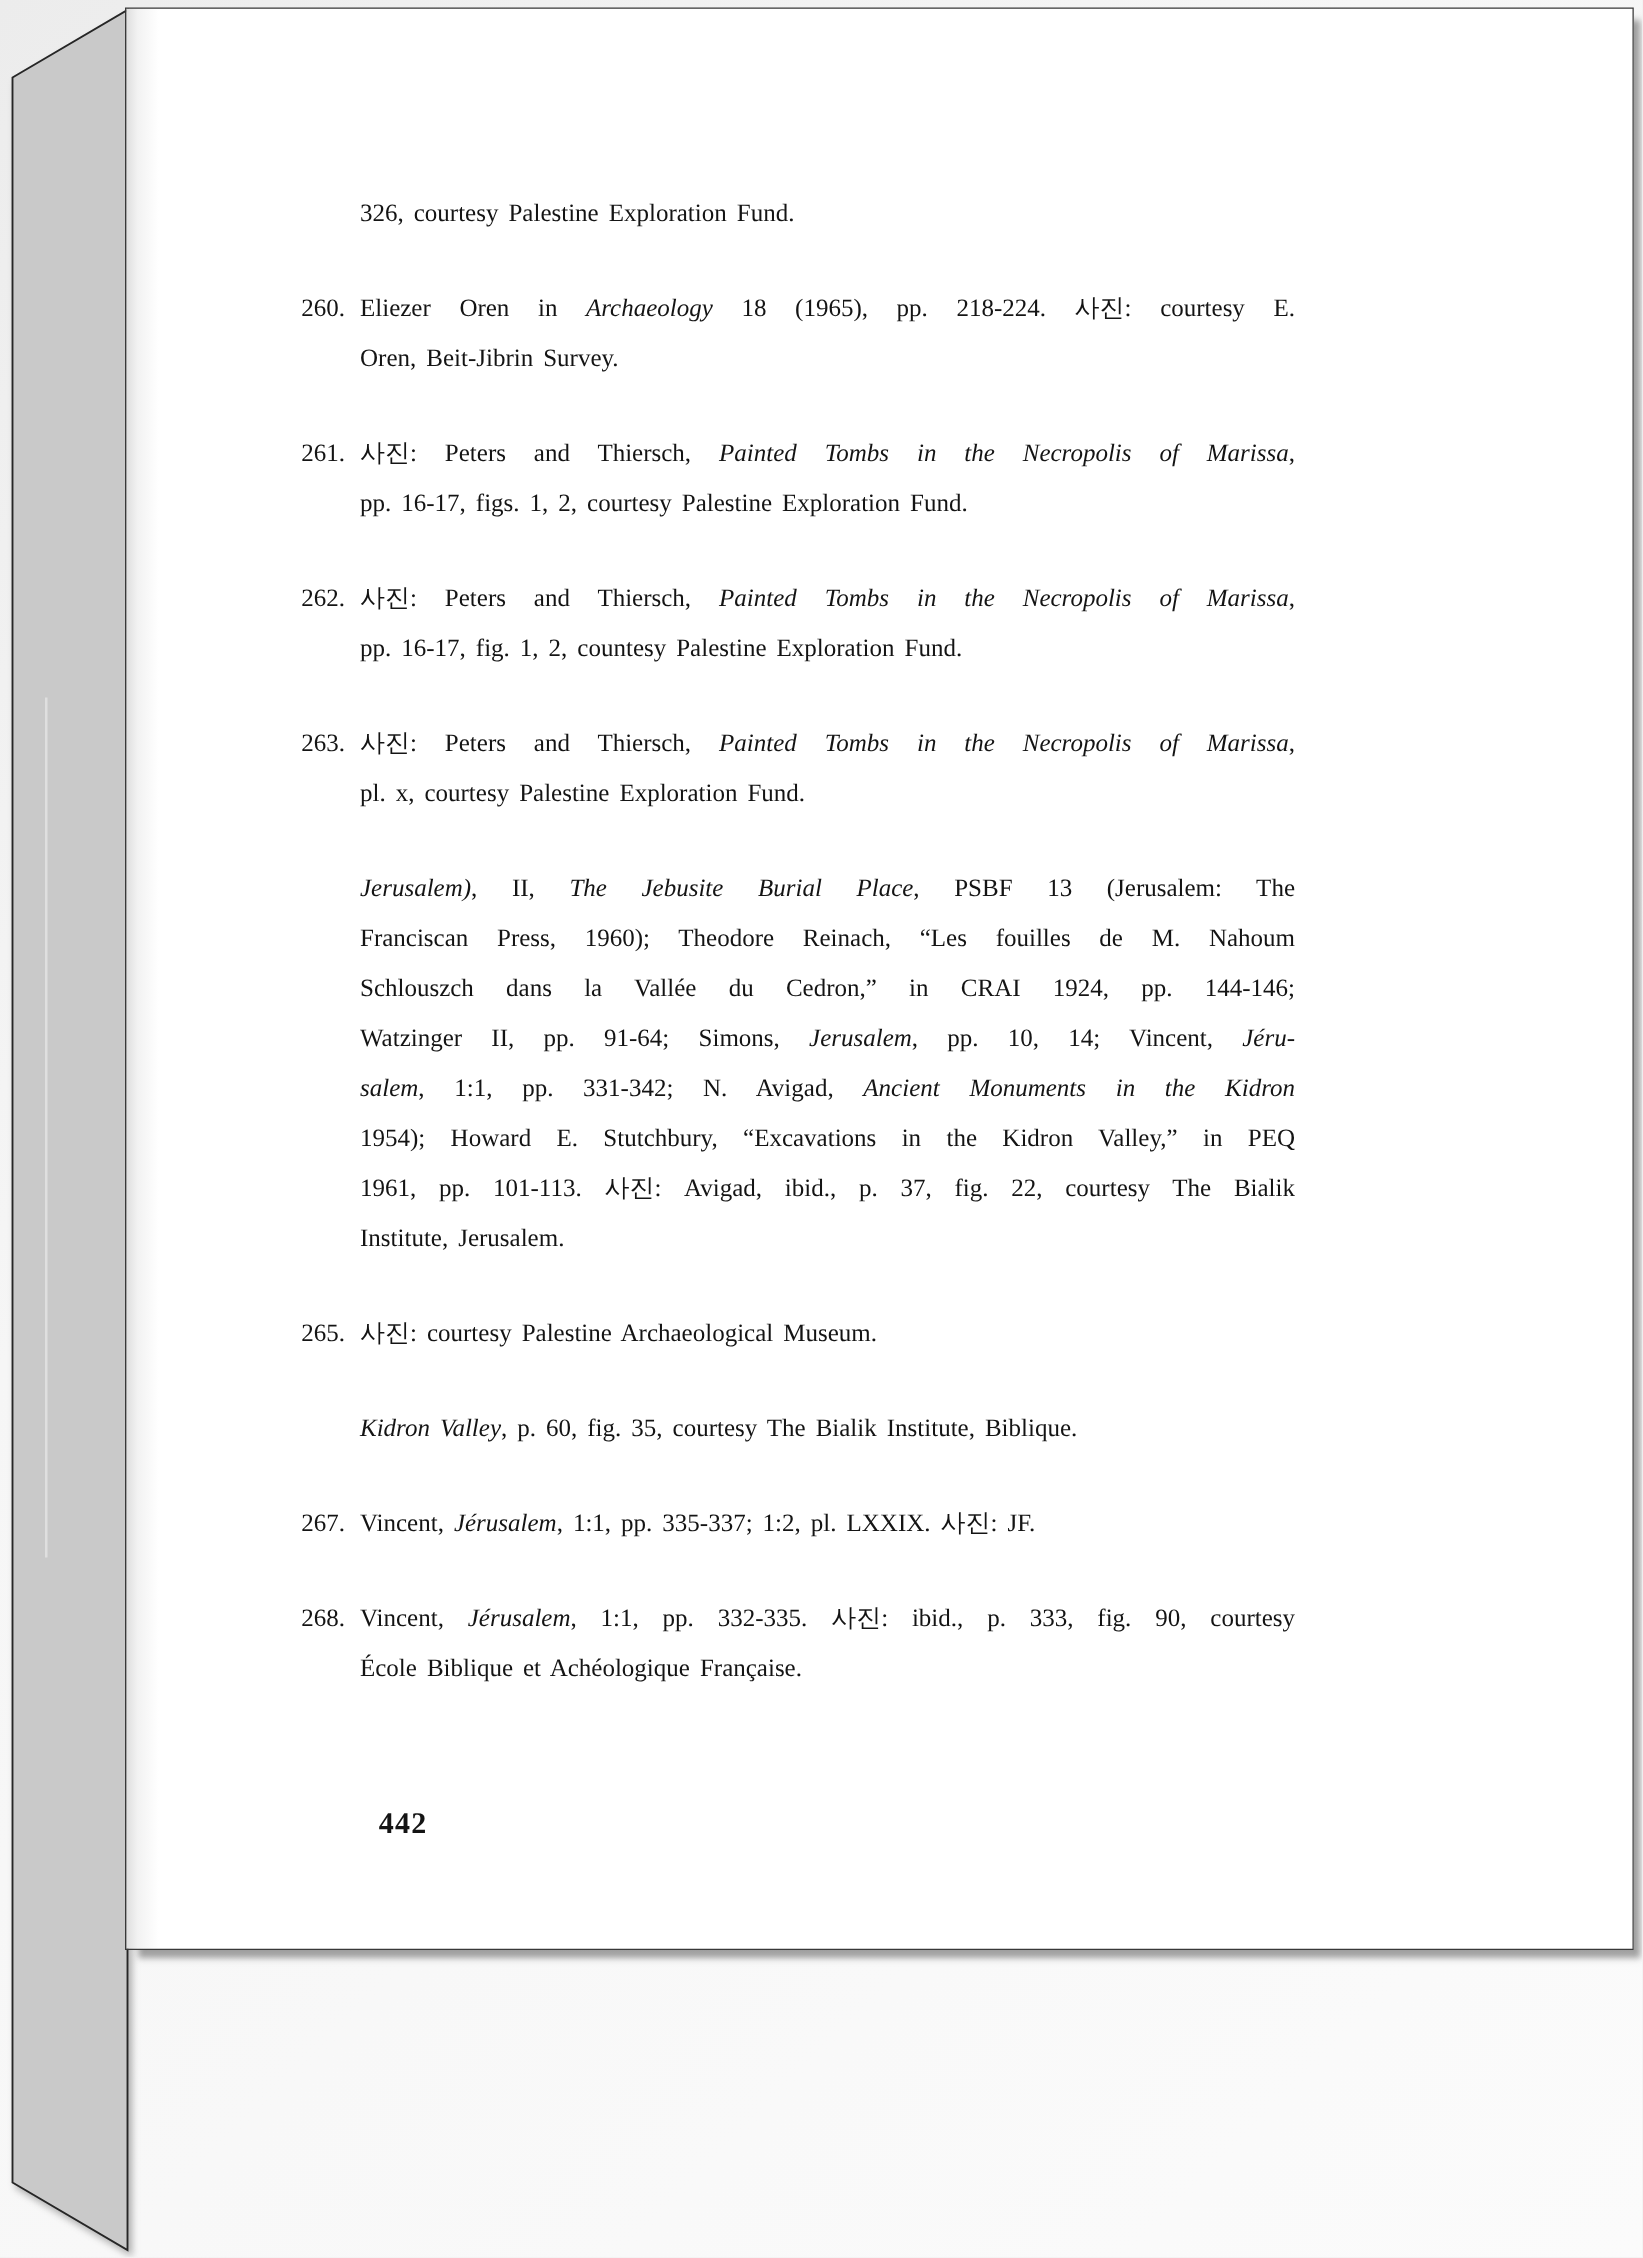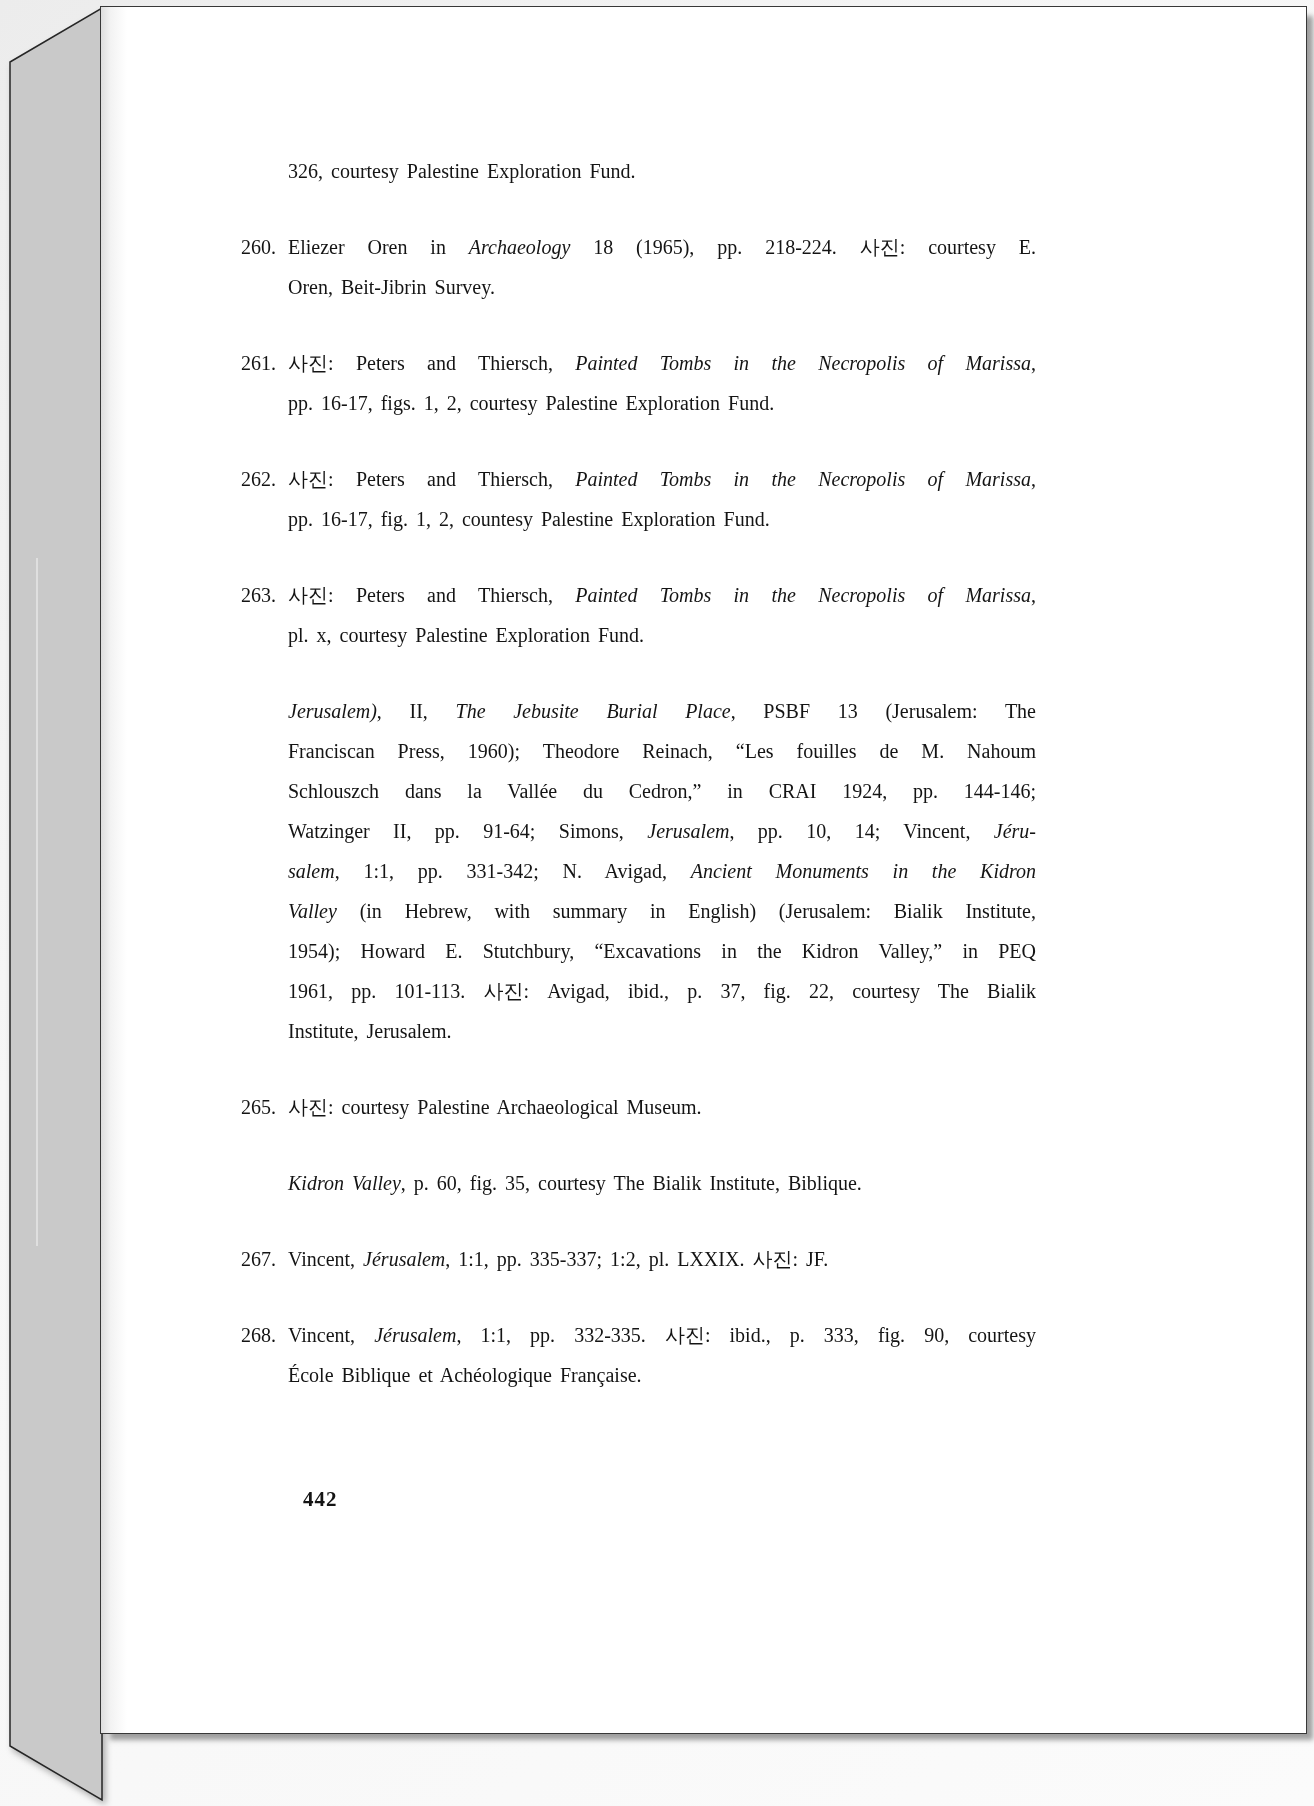--- a/index.html
+++ b/index.html
@@ -10,37 +10,37 @@
   }
   .canvas {
     position:relative; width:1314px; height:1806px; overflow:hidden;
     background:linear-gradient(135deg,#ececec 0%,#f6f6f6 35%,#fbfbfb 100%);
   }
   .book-edge {
     position:absolute; left:0; top:0; z-index:1;
     filter:drop-shadow(3px 4px 3px rgba(40,40,40,.35));
   }
   .page {
-    position:absolute; left:100px; top:6px; width:1207px; height:1728px; z-index:2;
+    position:absolute; left:100px; top:6px; width:1207px; height:1554px; z-index:2;
     background:linear-gradient(to right,#dedede 0px,#f2f2f2 9px,#ffffff 26px);
     border:1.5px solid #383838;
     box-shadow:8px 8px 5px -2px rgba(70,70,70,.5);
   }
   .content {
     margin-left:187px; width:748px; padding-top:144px;
     font-size:20px; line-height:40px; color:#141414;
     word-spacing:0.15em;
   }
   .entry { position:relative; margin-bottom:36px; }
   .num { position:absolute; left:-47px; top:0; white-space:nowrap; }
   .line.just { text-align:justify; text-align-last:justify; }
   .it { font-style:italic; }
   .pageno {
     margin-top:84px; margin-left:15px;
-    font-weight:bold; font-size:21px; letter-spacing:1px;
+    font-weight:bold; font-size:24px; letter-spacing:1px;
   }
 </style>
 </head>
 <body>
 
 <div class="canvas">
 
   <svg class="book-edge" width="1314" height="1806" viewBox="0 0 1314 1806" aria-hidden="true">
     <polygon points="10,62 102,8 102,1800 10,1746" fill="#c9c9c9" stroke="#262626" stroke-width="1.5"></polygon>
     <line x1="37" y1="558" x2="37" y2="1246" stroke="#dfdfdf" stroke-width="2"></line>
@@ -72,21 +72,20 @@
         <div class="line just"><span class="num">263.</span><span class="seg">사진: Peters and Thiersch, </span><span class="seg it">Painted Tombs in the Necropolis of Marissa</span><span class="seg">,</span></div>
         <div class="line"><span class="seg">pl. x, courtesy Palestine Exploration Fund.</span></div>
       </div>
 
       <div class="entry">
         <div class="line just"><span class="seg it">Jerusalem)</span><span class="seg">, II, </span><span class="seg it">The Jebusite Burial Place</span><span class="seg">, PSBF 13 (Jerusalem: The</span></div>
         <div class="line just"><span class="seg">Franciscan Press, 1960); Theodore Reinach, “Les fouilles de M. Nahoum</span></div>
         <div class="line just"><span class="seg">Schlouszch dans la Vallée du Cedron,” in CRAI 1924, pp. 144-146;</span></div>
         <div class="line just"><span class="seg">Watzinger II, pp. 91-64; Simons, </span><span class="seg it">Jerusalem</span><span class="seg">, pp. 10, 14; Vincent, </span><span class="seg it">Jéru-</span></div>
         <div class="line just"><span class="seg it">salem</span><span class="seg">, 1:1, pp. 331-342; N. Avigad, </span><span class="seg it">Ancient Monuments in the Kidron</span></div>
-        <div class="line just"><span class="seg it">Valley</span><span class="seg"> (in Hebrew, with summary in English) (Jerusalem: Bialik Institute,</span></div>
         <div class="line just"><span class="seg">1954); Howard E. Stutchbury, “Excavations in the Kidron Valley,” in PEQ</span></div>
         <div class="line just"><span class="seg">1961, pp. 101-113. 사진: Avigad, ibid., p. 37, fig. 22, courtesy The Bialik</span></div>
         <div class="line"><span class="seg">Institute, Jerusalem.</span></div>
       </div>
 
       <div class="entry">
         <div class="line"><span class="num">265.</span><span class="seg">사진: courtesy Palestine Archaeological Museum.</span></div>
       </div>
 
       <div class="entry">

